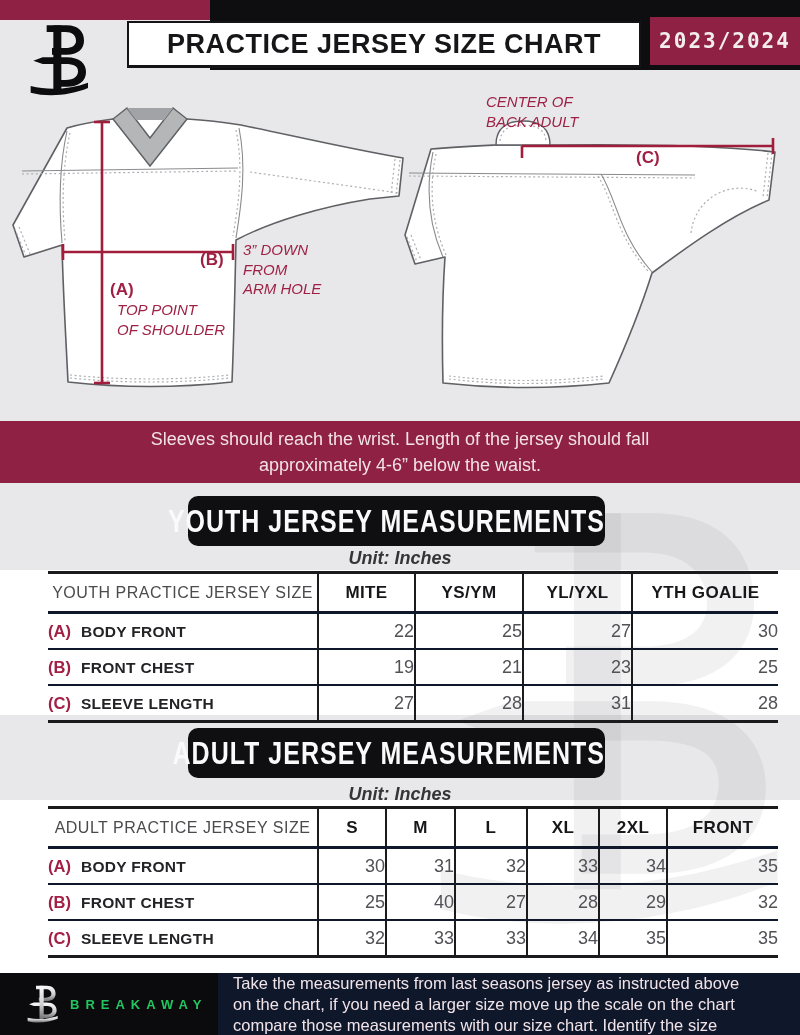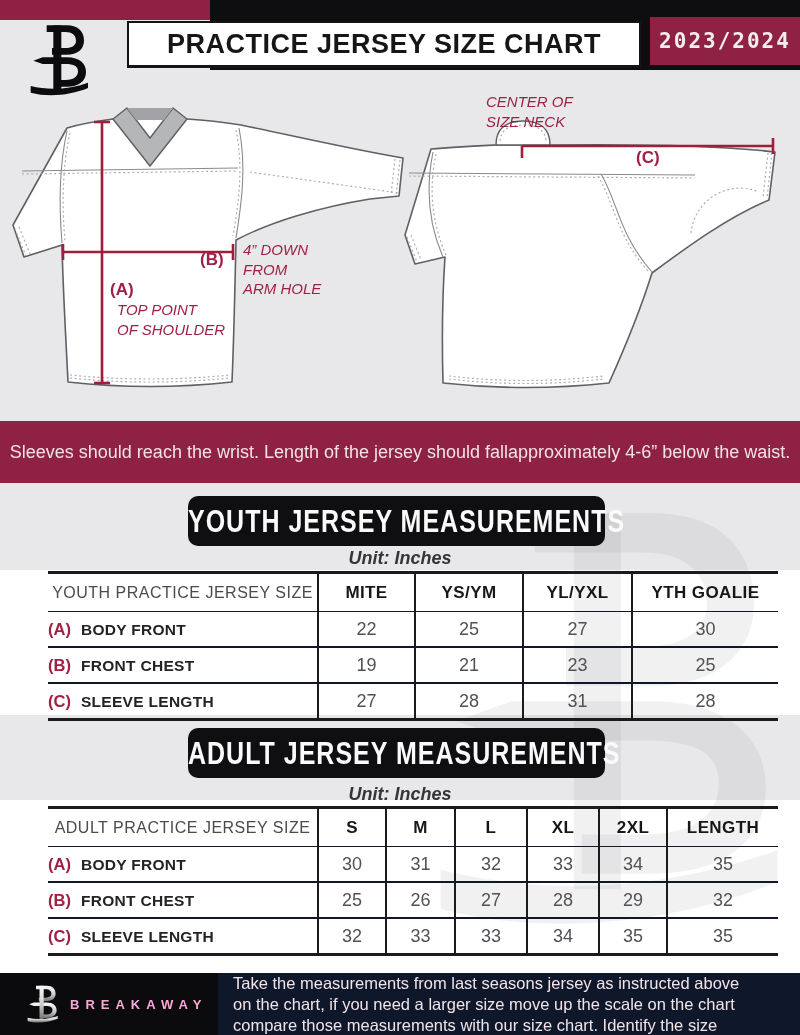--- a/index.html
+++ b/index.html
@@ -42,64 +42,64 @@
   .note {
     color:#9e2145; font-style:italic; font-weight:500;
     font-size:15px; line-height:19.5px; white-space:nowrap;
   }
   .note span { display:block; }
   .key-label { color:#9e2145; font-weight:bold; font-size:17px; font-style:normal; }
 
   
   .banner {
     left:0; top:421px; width:800px; height:62px; background:#8e2144;
-    display:flex; flex-direction:row; align-items:center; justify-content:center;
+    display:flex; flex-direction:column; align-items:center; justify-content:center;
     color:#f2e2e8; font-size:18px; line-height:26px; text-align:center;
   }
 
   
   .heading-bar {
     left:188px; width:417px; height:50px; background:#0f0f11; border-radius:10px;
-    display:flex; align-items:center; justify-content:flex-start;
+    display:flex; align-items:center; justify-content:flex-end;
   }
   .heading-bar span {
     color:#fafafa; font-weight:bold; font-size:25px; letter-spacing:1px;
     transform:scaleY(1.25); white-space:nowrap;
   }
   .unit {
     left:0; width:800px; text-align:center; font-style:italic; font-weight:600;
     font-size:18px; color:#353537;
   }
 
   
   table.size-table {
     position:absolute; left:48px; width:730px;
     border-collapse:collapse; table-layout:fixed; background:transparent;
     border-top:3px solid #1b1b1d; border-bottom:3px solid #1b1b1d;
   }
   table.size-table th, table.size-table td { padding:0; vertical-align:middle; }
-  table.size-table thead th { height:37px; border-bottom:1px solid #0f172a; }
+  table.size-table thead th { height:37px; border-bottom:3px solid #0f172a; }
   table.size-table tbody tr:nth-child(n+2) td { border-top:2px solid #0f172a; }
   table.size-table tbody td { height:34px; }
   .col-div { border-left:2px solid #1b1b1d; }
   th.size-col { font-size:17px; font-weight:bold; color:#17171a; letter-spacing:.4px; text-align:center; }
   th.label-col { font-size:16px; font-weight:normal; color:#4b4b4e; letter-spacing:.5px; text-align:center; }
   td.row-label { text-align:left; padding-left:24px; white-space:nowrap; }
   td.row-label .rkey { color:#a22045; font-weight:bold; font-size:16.5px; margin-right:10px; }
   td.row-label .rtxt { color:#232326; font-weight:600; font-size:15.5px; letter-spacing:.3px; }
-  td.val { text-align:center; font-size:18px; color:#515156; }
+  td.val { text-align:right; font-size:18px; color:#515156; }
 
   
   .footer-black {
     left:0; top:973px; width:218px; height:62px; background:#0b0b0d;
     display:flex; align-items:center;
   }
   .footer-logo { width:34px; height:42px; margin-left:26px; }
   .footer-brand {
-    color:#f9a8d4; font-size:13px; font-weight:bold; letter-spacing:6px; margin-left:10px; white-space:nowrap;
+    color:#22c55e; font-size:13px; font-weight:bold; letter-spacing:6px; margin-left:10px; white-space:nowrap;
   }
   .footer-maroon {
     left:218px; top:973px; width:622px; height:62px; background:#0f172a;
     display:flex; flex-direction:column; justify-content:center; padding-left:15px; box-sizing:border-box;
   }
   .footer-maroon span { display:block; color:#f1e4e9; font-size:16.5px; line-height:21px; white-space:nowrap; }
 
   svg .outline { fill:#ffffff; stroke:#5e6064; stroke-width:1.6; stroke-linejoin:round; }
   svg .seam    { fill:none; stroke:#8a8b8e; stroke-width:1.1; }
   svg .stitch  { fill:none; stroke:#adaeb1; stroke-width:1.2; stroke-dasharray:2,2.6; }
@@ -198,27 +198,27 @@
     </g>
   </svg>
 
   <div class="abs key-label" style="left:110px; top:280px;">(A)</div>
   <div class="abs note" style="left:117px; top:300px;">
     <span>TOP POINT</span>
     <span>OF SHOULDER</span>
   </div>
   <div class="abs key-label" style="left:200px; top:250px;">(B)</div>
   <div class="abs note" style="left:243px; top:240px;">
-    <span>4” DOWN</span>
+    <span>3” DOWN</span>
     <span>FROM</span>
     <span>ARM HOLE</span>
   </div>
   <div class="abs note" style="left:486px; top:92px;">
     <span>CENTER OF</span>
-    <span>SIZE NECK</span>
+    <span>BACK ADULT</span>
   </div>
   <div class="abs key-label" style="left:636px; top:148px;">(C)</div>
 
   <div class="abs banner">
     <span>Sleeves should reach the wrist. Length of the jersey should fall</span>
     <span>approximately 4-6” below the waist.</span>
   </div>
 
   <div class="abs heading-bar" style="top:496px;">
     <span>YOUTH JERSEY MEASUREMENTS</span>
@@ -289,41 +289,41 @@
         <col style="width:111px">
     </colgroup>
     <thead>
       <tr>
         <th class="label-col">ADULT PRACTICE JERSEY SIZE</th>
         <th class="size-col col-div">S</th>
         <th class="size-col col-div">M</th>
         <th class="size-col col-div">L</th>
         <th class="size-col col-div">XL</th>
         <th class="size-col col-div">2XL</th>
-        <th class="size-col col-div">LENGTH</th>
+        <th class="size-col col-div">FRONT</th>
       </tr>
     </thead>
     <tbody>
       <tr>
         <td class="row-label">
           <span class="rkey">(A)</span><span class="rtxt">BODY FRONT</span>
         </td>
         <td class="val col-div">30</td>
         <td class="val col-div">31</td>
         <td class="val col-div">32</td>
         <td class="val col-div">33</td>
         <td class="val col-div">34</td>
         <td class="val col-div">35</td>
       </tr>
       <tr>
         <td class="row-label">
           <span class="rkey">(B)</span><span class="rtxt">FRONT CHEST</span>
         </td>
         <td class="val col-div">25</td>
-        <td class="val col-div">26</td>
+        <td class="val col-div">40</td>
         <td class="val col-div">27</td>
         <td class="val col-div">28</td>
         <td class="val col-div">29</td>
         <td class="val col-div">32</td>
       </tr>
       <tr>
         <td class="row-label">
           <span class="rkey">(C)</span><span class="rtxt">SLEEVE LENGTH</span>
         </td>
         <td class="val col-div">32</td>

